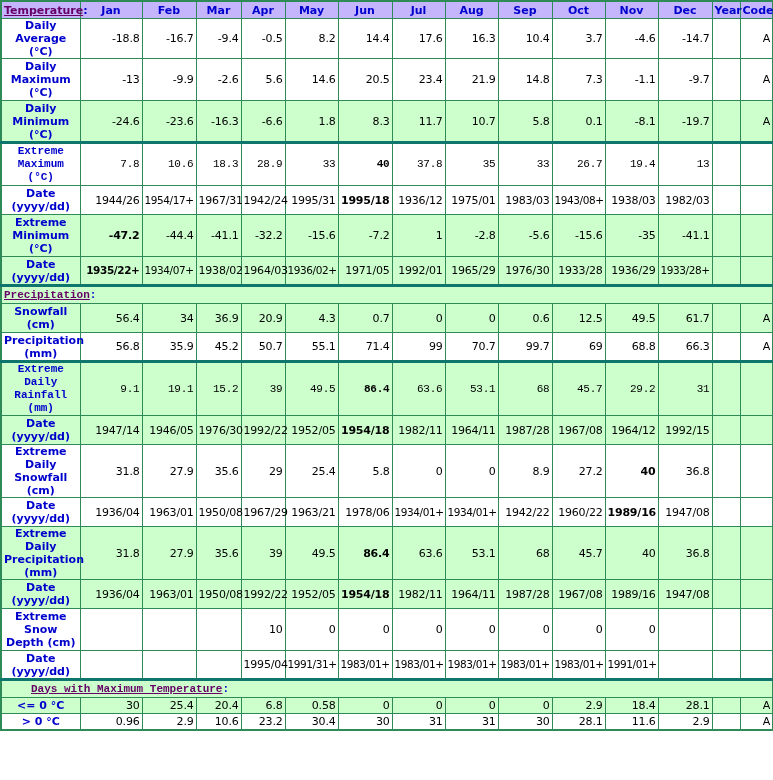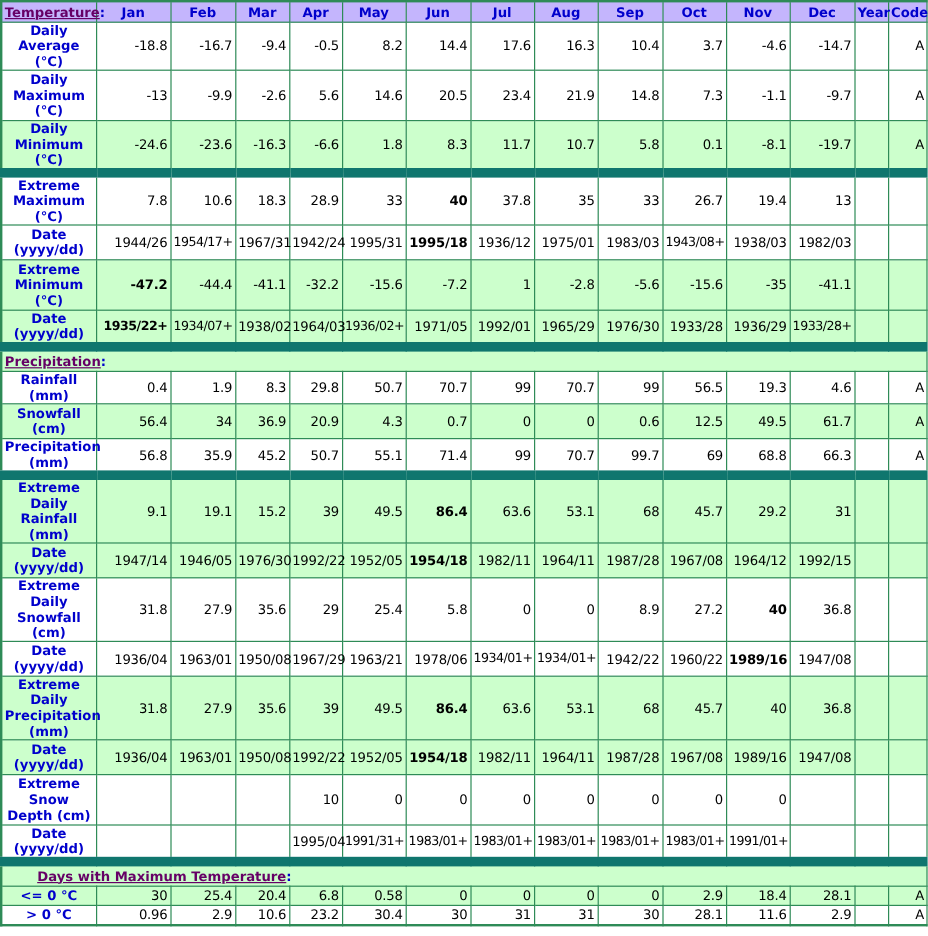--- a/index.html
+++ b/index.html
@@ -21,21 +21,21 @@
   .hdr th { background: #c4b5fd; color: #0000cc; font-weight: bold; text-align: center; height: 16px; }
   .hdr th.sect { text-align: left; }
   .sect-link { color: #660066; text-decoration: underline; font-weight: bold; }
   .sect-colon { color: #0000cc; font-weight: bold; }
   td.lbl { color: #0000cc; font-weight: bold; text-align: center; vertical-align: middle; }
   td.val { text-align: right; vertical-align: middle; letter-spacing: -0.2px; }
   td.val.b { font-weight: bold; }
   td.val.sm { font-size: 10.5px; letter-spacing: -0.4px; }
   tr.w td { background: #ffffff; }
   tr.g td { background: #ccffcc; }
-  tr.sep td { border-top: 8px solid #0f766e; }
+  tr.sep td { border-top: 3px solid #0f766e; font-family: Liberation Mono, monospace; }
   tr.secthead td { background: #ccffcc; height: 16px; }
 </style>
 </head>
 <body>
 
 <table class="clim">
   <colgroup>
     <col style="width:79px">
       <col style="width:62px">
       <col style="width:54px">
@@ -191,37 +191,20 @@
         <td class="val"></td>
         <td class="val"></td>
       </tr>
     </tbody>
   <tbody>
     <tr class="secthead sep">
       <td colspan="15" style="text-align:left;"><a class="sect-link">Precipitation</a><span class="sect-colon">:</span></td>
     </tr>
   </tbody>
   <tbody id="tbody-precip">
-      <tr class="w" style="height: 16px;">
-        <td class="lbl">Rainfall (mm)</td>
-        <td class="val">0.4</td>
-        <td class="val">1.9</td>
-        <td class="val">8.3</td>
-        <td class="val">29.8</td>
-        <td class="val">50.7</td>
-        <td class="val">70.7</td>
-        <td class="val">99</td>
-        <td class="val">70.7</td>
-        <td class="val">99</td>
-        <td class="val">56.5</td>
-        <td class="val">19.3</td>
-        <td class="val">4.6</td>
-        <td class="val"></td>
-        <td class="val">A</td>
-      </tr>
       <tr class="g" style="height: 29px;">
         <td class="lbl">Snowfall (cm)</td>
         <td class="val">56.4</td>
         <td class="val">34</td>
         <td class="val">36.9</td>
         <td class="val">20.9</td>
         <td class="val">4.3</td>
         <td class="val">0.7</td>
         <td class="val">0</td>
         <td class="val">0</td>

